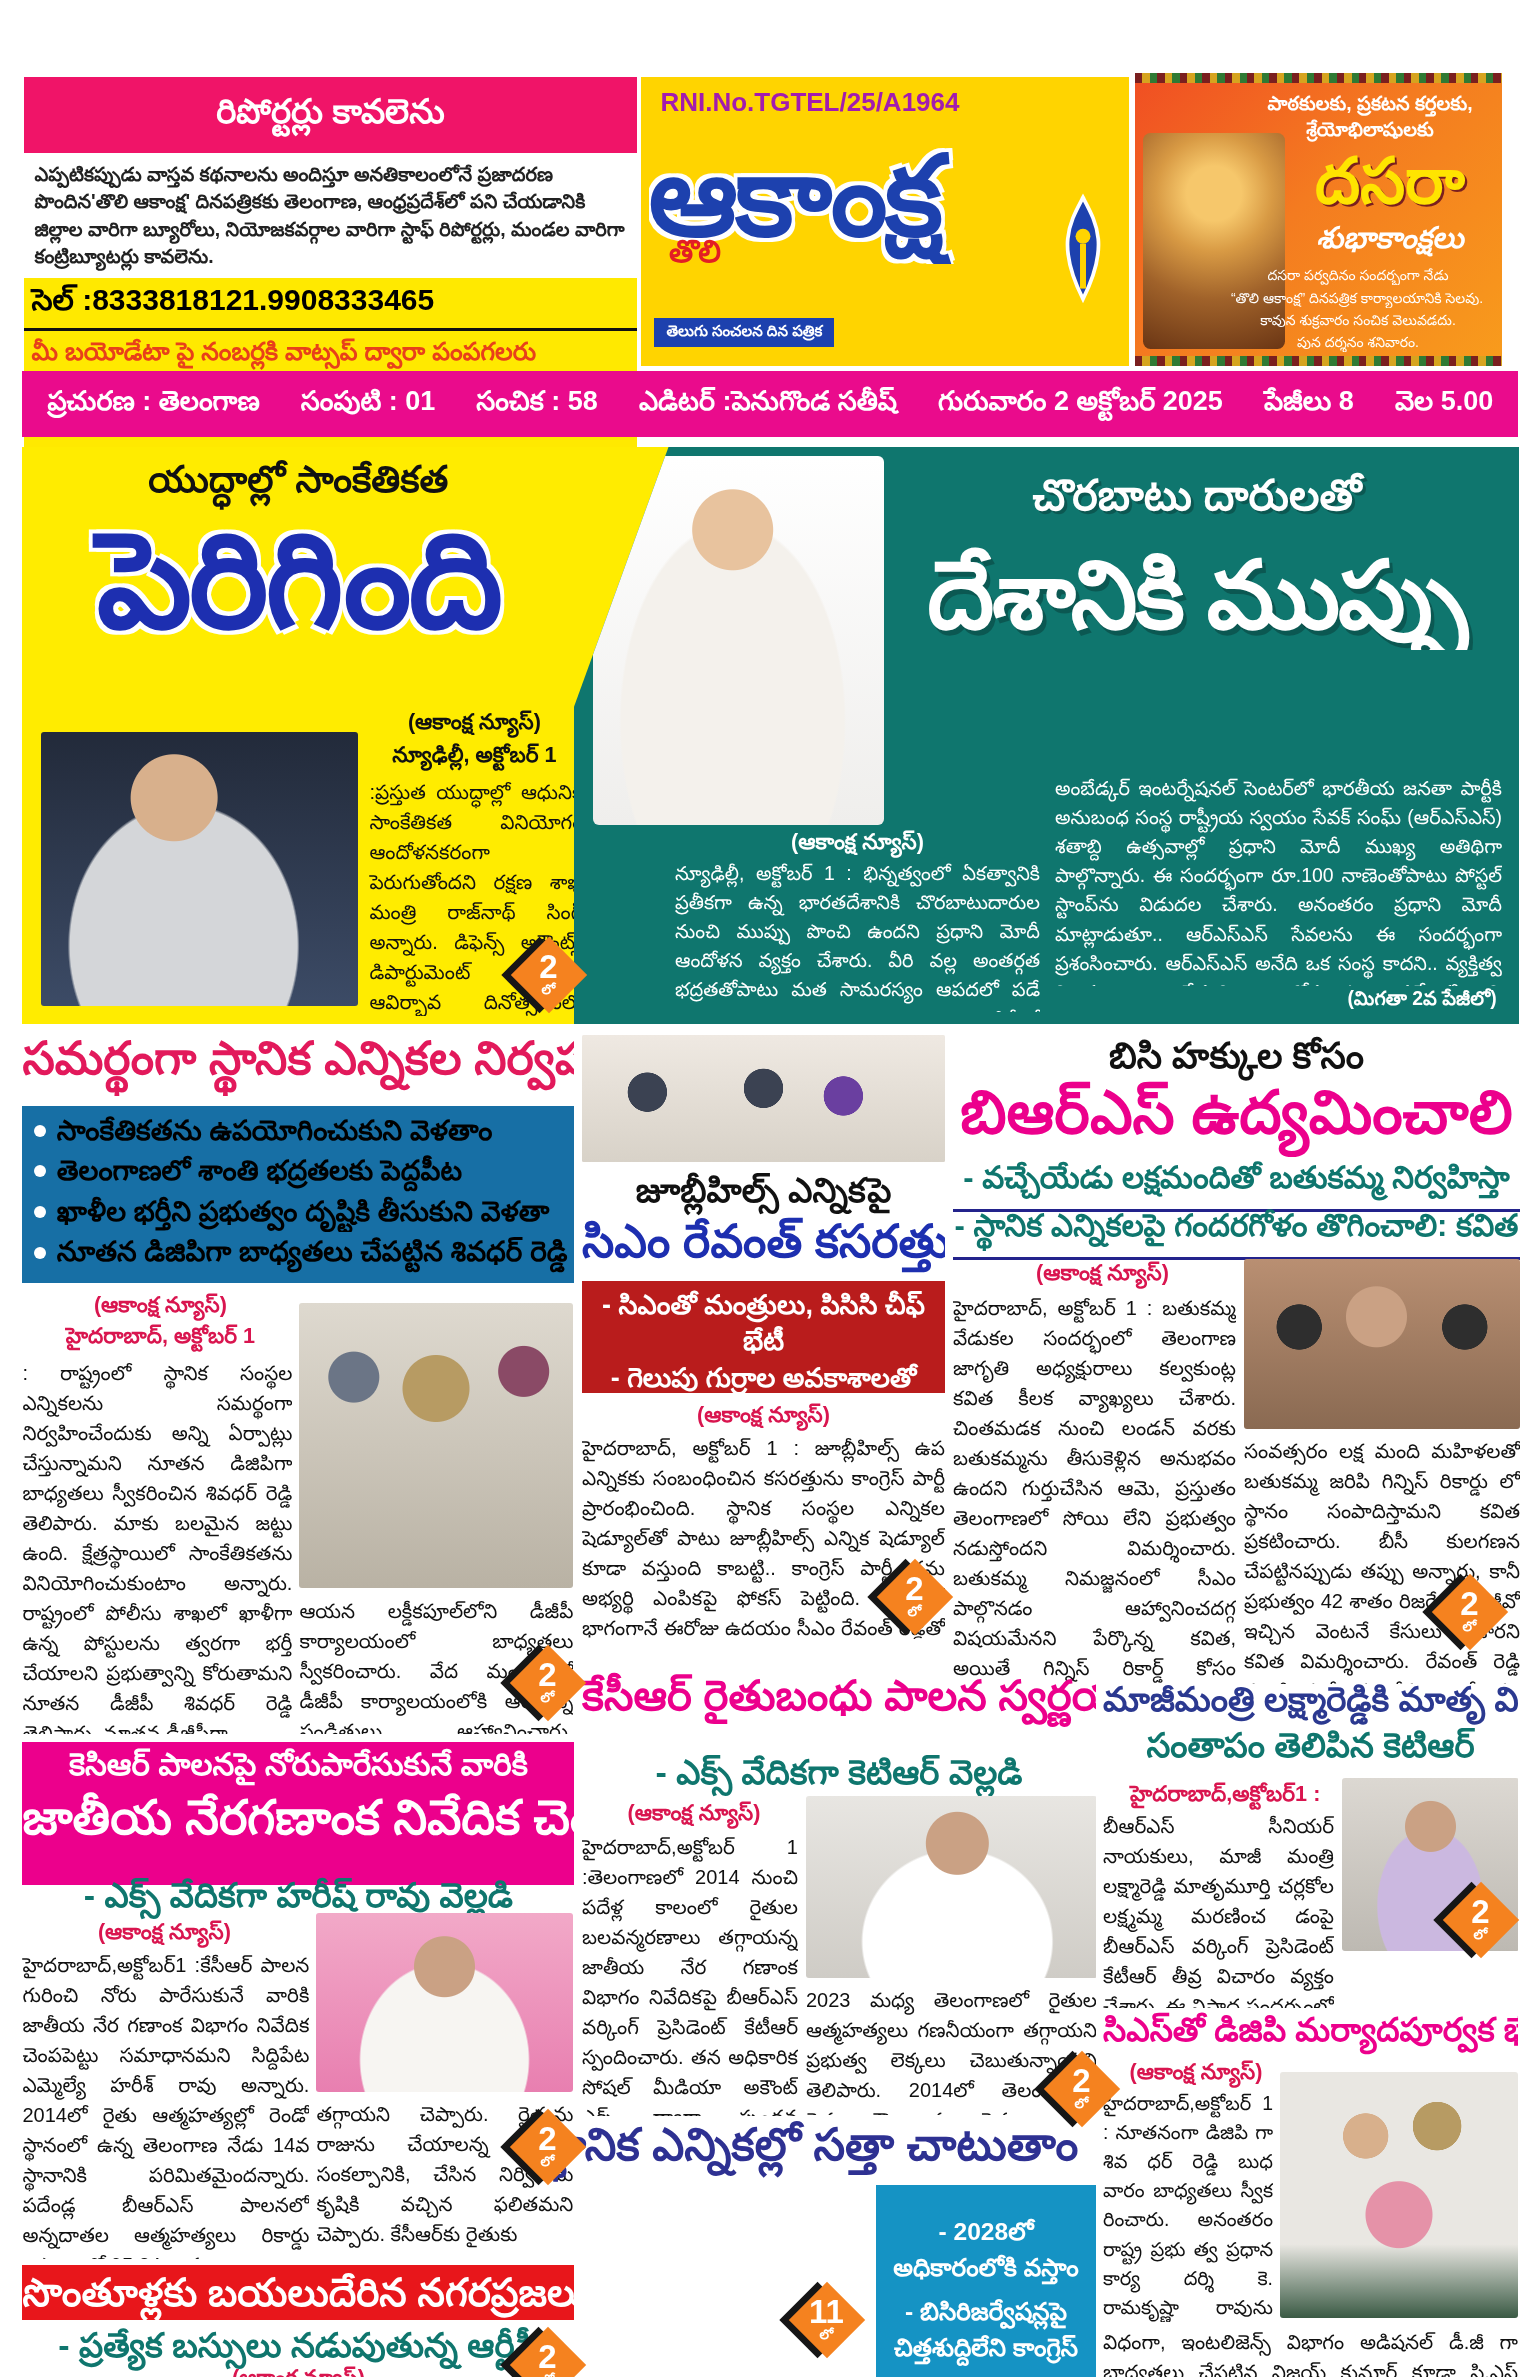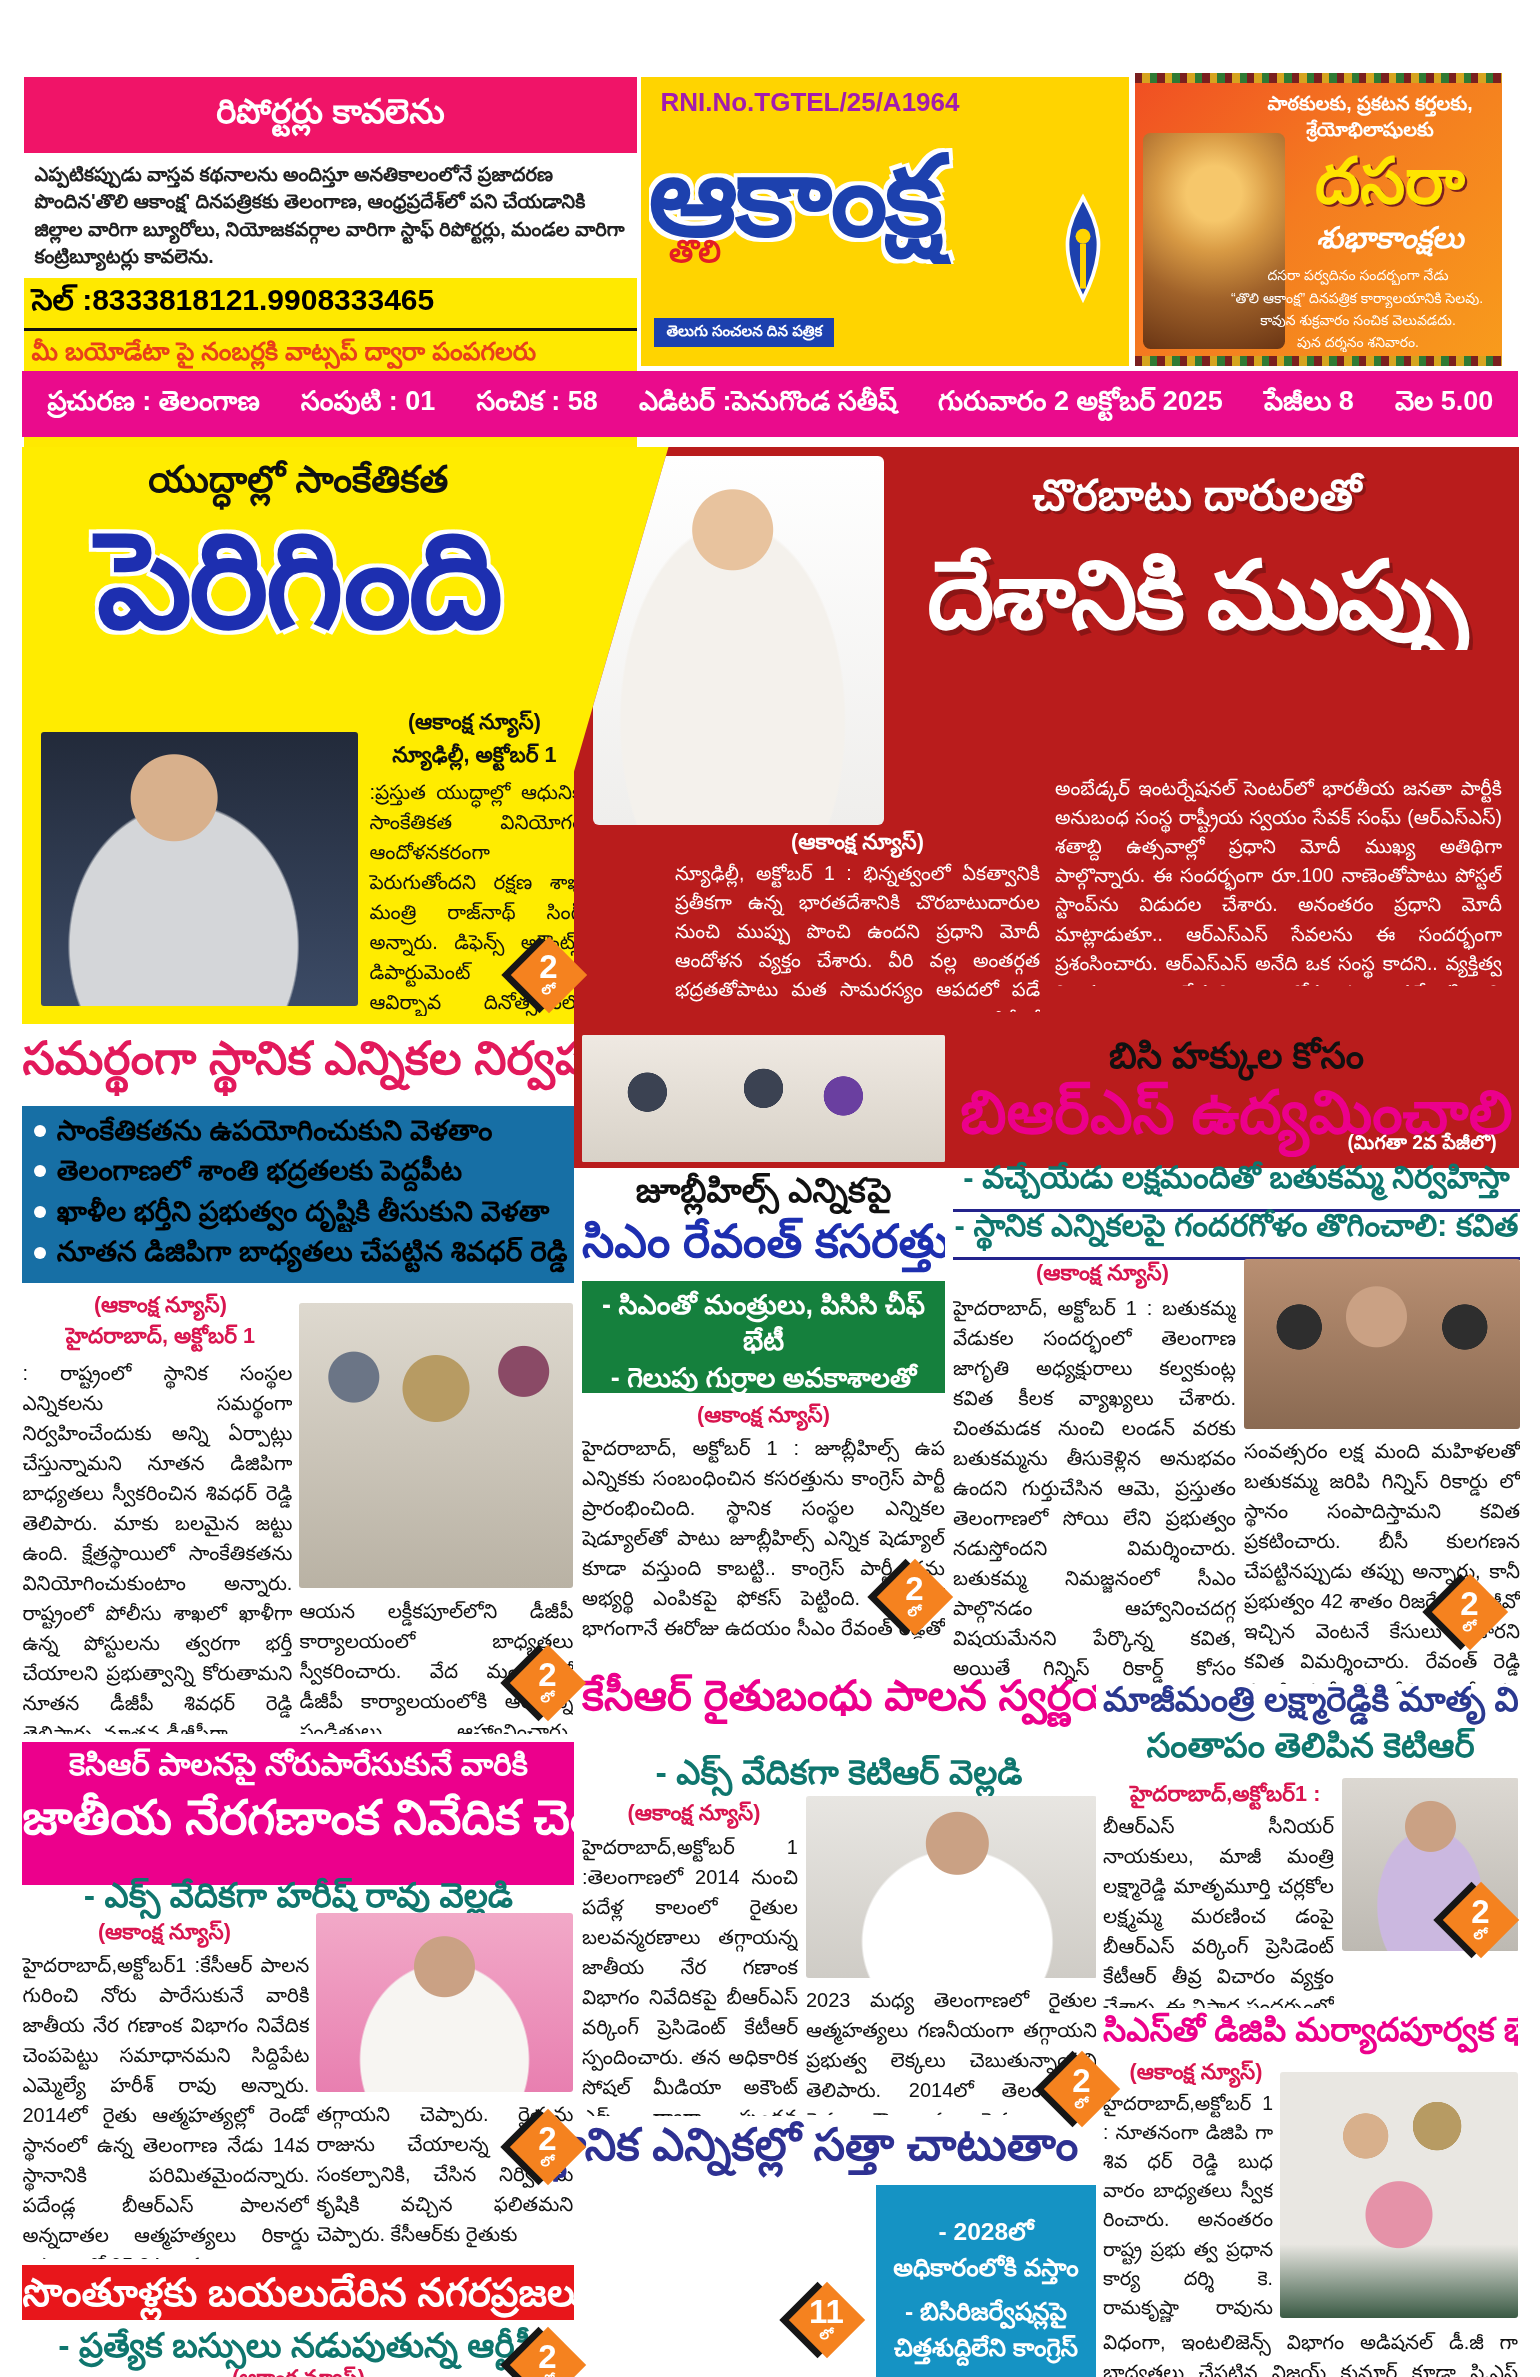--- a/index.html
+++ b/index.html
@@ -40,40 +40,40 @@
   .dasara-line{color:#fff;font-weight:bold;font-size:19.4px;text-align:center;overflow:hidden;white-space:nowrap;}
   .dasara-title{color:#ffe400;font-weight:bold;font-size:64px;text-align:center;line-height:1.05;
                 text-shadow:2.2px 2.2px 0 #7a1f1f;overflow:hidden;}
   .dasara-sub{color:#ffffff;font-style:italic;font-weight:bold;font-size:30px;text-align:center;overflow:hidden;}
   .dasara-body{color:#ffffff;font-size:14px;line-height:1.45;text-align:center;overflow:hidden;}
   .datebar{left:22.4px;top:339px;width:1496px;height:66px;background:#ea0b8c;color:#fff;
            display:flex;align-items:center;justify-content:space-between;padding:0 25px;overflow:hidden;}
   .datebar span{font-size:27px;font-weight:bold;white-space:nowrap;}
   
   .yellow-panel{left:22.4px;top:415px;width:664px;height:577px;background:#ffec00;overflow:hidden;}
-  .red-panel{left:574px;top:415px;width:945px;height:721px;background:#b91c1c;overflow:hidden;
+  .red-panel{left:574px;top:415px;width:945px;height:577px;background:#0f766e;overflow:hidden;
              clip-path:polygon(10% 0,100% 0,100% 100%,0 100%,0 45%);}
   .hl-blue-big{color:#1d2fb0;font-weight:bold;font-size:134px;line-height:1.15;text-align:center;
                letter-spacing:-3px;overflow:hidden;white-space:nowrap;
                text-shadow:-3.7px -3.7px 0 #fff,3.7px -3.7px 0 #fff,-3.7px 3.7px 0 #fff,3.7px 3.7px 0 #fff;}
   .hl-white-big{color:#fff;font-weight:bold;font-size:95px;line-height:1.15;text-align:center;
                 letter-spacing:-2.2px;overflow:hidden;white-space:nowrap;text-shadow:3.7px 4.5px 0 rgba(0,0,0,.25);}
   .kick{font-weight:bold;text-align:center;overflow:hidden;white-space:nowrap;}
   
   .jump{position:absolute;width:69px;height:69px;z-index:6;}
   .jump::before{content:'';position:absolute;inset:7.5px;background:#f5821f;transform:rotate(45deg);
                 box-shadow:-6.7px 6.7px 0 #161616;}
   .jump .jn{position:absolute;left:0;top:7.5px;width:100%;text-align:center;color:#fff;font-size:33px;font-weight:bold;}
   .jump .jl{position:absolute;left:0;top:42px;width:100%;text-align:center;color:#fff;font-size:13.4px;font-weight:bold;}
   
   .sec{position:absolute;overflow:hidden;}
   .bluebox{background:#176fa5;color:#000000;overflow:hidden;}
   .bluebox .bl{display:flex;align-items:center;gap:10.4px;font-size:28px;font-weight:bold;line-height:1.45;white-space:nowrap;overflow:hidden;}
   .dot{width:12px;height:12px;border-radius:50%;background:#fff;flex:0 0 12px;margin-left:12px;}
-  .redbox{background:#15803d;color:#fff;font-weight:bold;text-align:center;overflow:hidden;}
+  .redbox{background:#b91c1c;color:#fff;font-weight:bold;text-align:center;overflow:hidden;}
   .pinkbox{background:#ec008c;color:#fff;font-weight:bold;text-align:center;overflow:hidden;}
   .subhead{color:#0f766e;font-weight:bold;text-align:center;overflow:hidden;white-space:nowrap;}
   .sub-underline{border-bottom:3px solid #23238c;padding-bottom:6px;}
   .tealbox{background:#1593c4;color:#fff;font-weight:bold;text-align:center;overflow:hidden;}
   .banner-red{background:#e8161b;color:#fff;font-weight:bold;text-align:center;overflow:hidden;white-space:nowrap;}
 </style>
 </head>
 <body>
 
 <div class="page">

